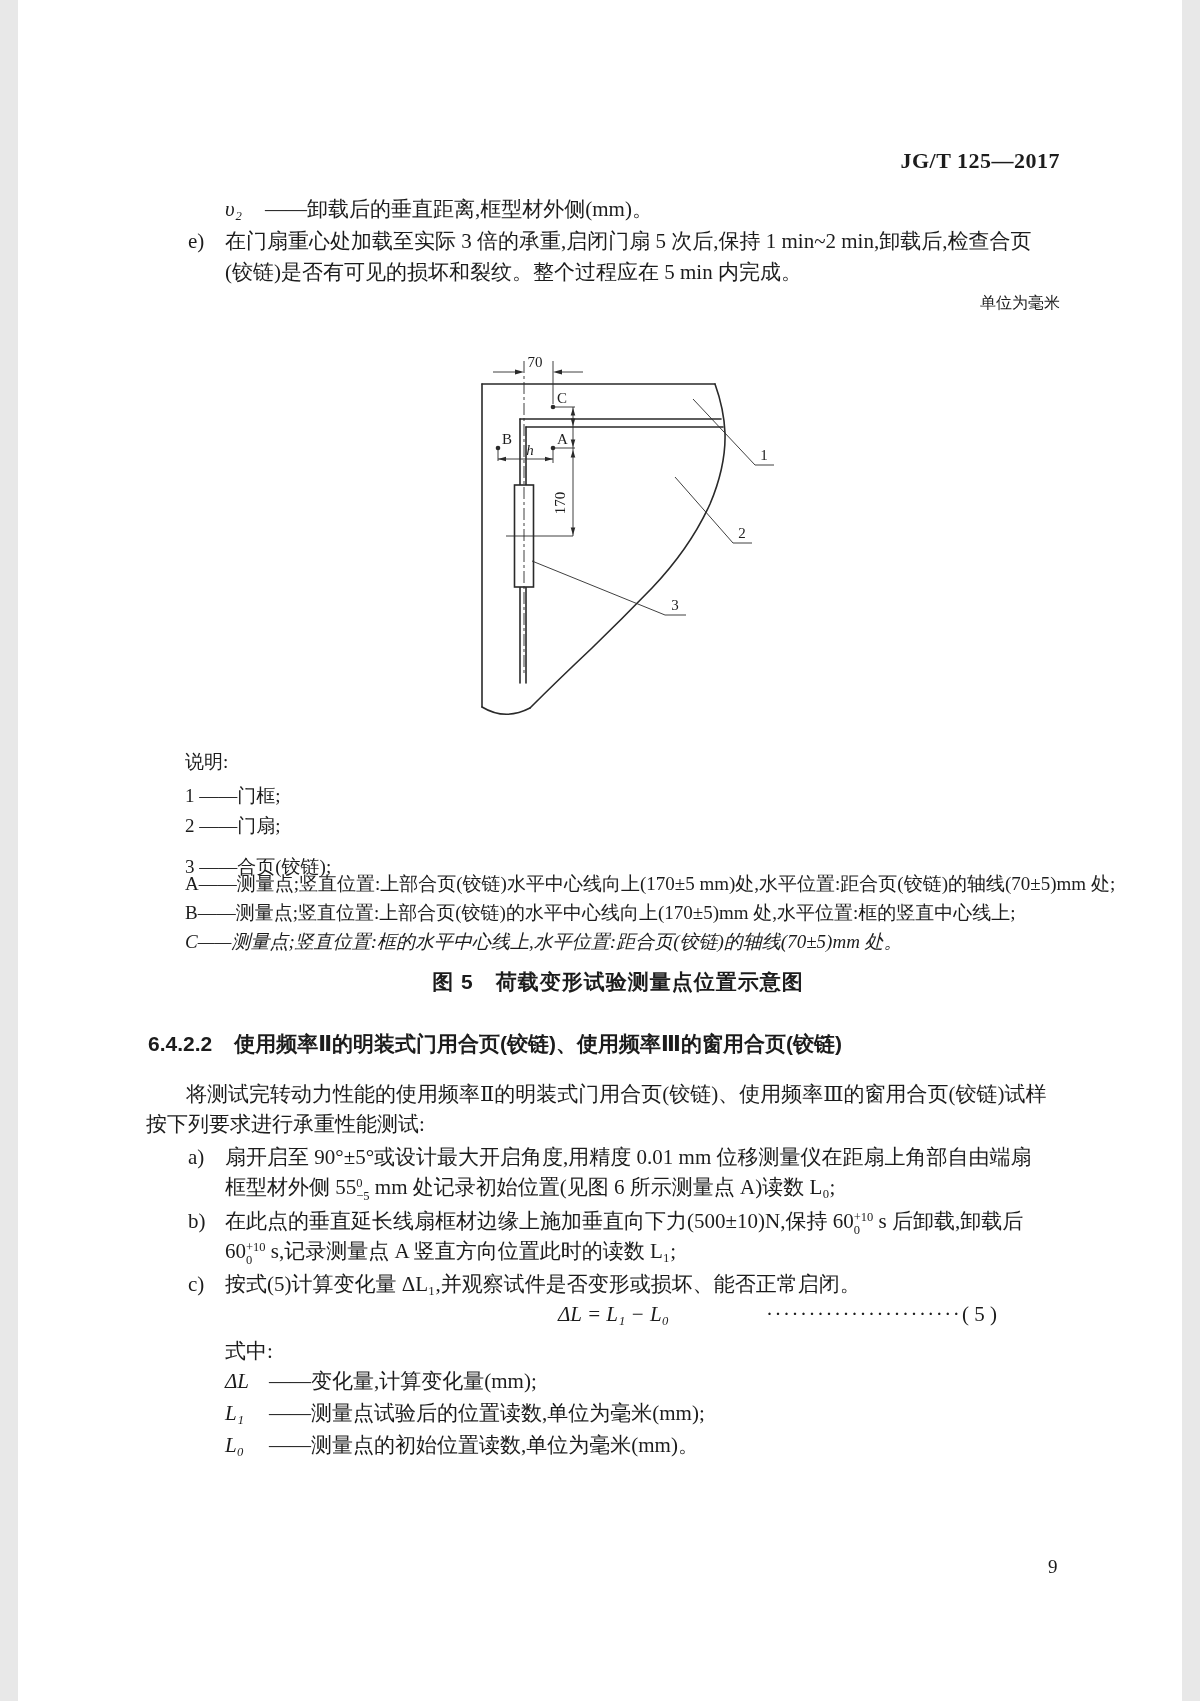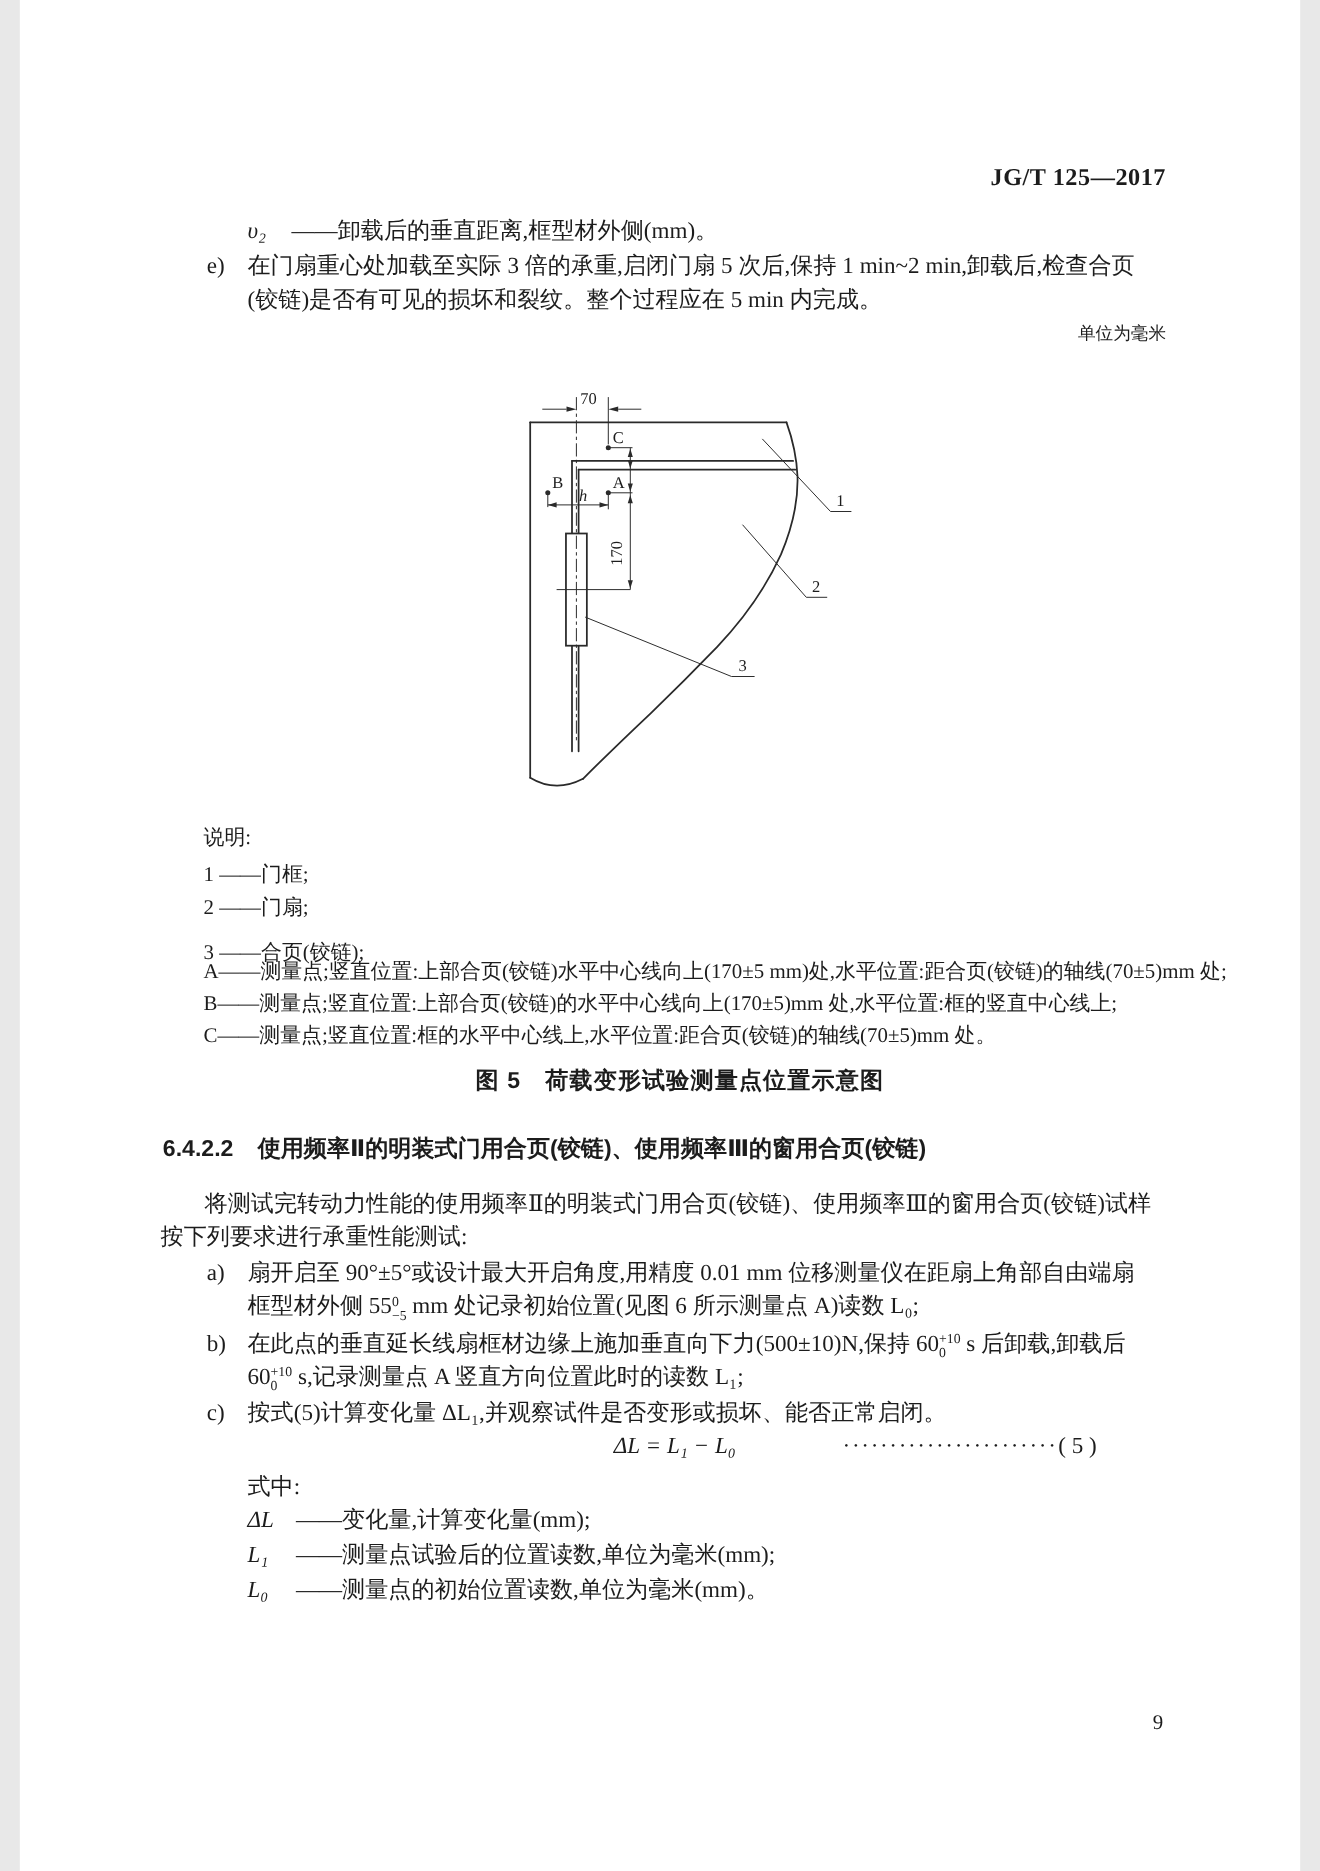--- a/index.html
+++ b/index.html
@@ -96,21 +96,21 @@
       <text x="232" y="285" text-anchor="middle">3</text>
     </g>
   </svg>
 
   <div class="abs small-text" style="top:750px;left:167px;">说明:</div>
   <div class="abs small-text" style="top:784px;left:167px;">1 ——门框;</div>
   <div class="abs small-text" style="top:814px;left:167px;">2 ——门扇;</div>
   <div class="abs small-text" style="top:855px;left:167px;">3 ——合页(铰链);</div>
   <div class="abs small-text" style="top:872px;left:167px;">A——测量点;竖直位置:上部合页(铰链)水平中心线向上(170±5 mm)处,水平位置:距合页(铰链)的轴线(70±5)mm 处;</div>
   <div class="abs small-text" style="top:901px;left:167px;">B——测量点;竖直位置:上部合页(铰链)的水平中心线向上(170±5)mm 处,水平位置:框的竖直中心线上;</div>
-  <div class="abs small-text" style="top:930px;left:167px;">C——测量点;竖直位置:框的水平中心线上,水平位置:距合页(铰链)的轴线(70±5)mm 处。</div>
+  <div class="abs small-text" style="top:930px;left:167px;font-style:italic;">C——测量点;竖直位置:框的水平中心线上,水平位置:距合页(铰链)的轴线(70±5)mm 处。</div>
 
   <div class="abs caption" style="top:968px;left:122px;width:956px;text-align:center;">图 5　荷载变形试验测量点位置示意图</div>
 
   <div class="abs heading" style="top:1030px;left:130px;">
     <span>6.4.2.2</span><span style="display:inline-block;width:22px;"></span><span>使用频率Ⅱ的明装式门用合页(铰链)、使用频率Ⅲ的窗用合页(铰链)</span>
   </div>
 
   <div class="abs body-text" style="top:1081px;left:168px;">将测试完转动力性能的使用频率Ⅱ的明装式门用合页(铰链)、使用频率Ⅲ的窗用合页(铰链)试样</div>
   <div class="abs body-text" style="top:1111px;left:128px;">按下列要求进行承重性能测试:</div>
 

